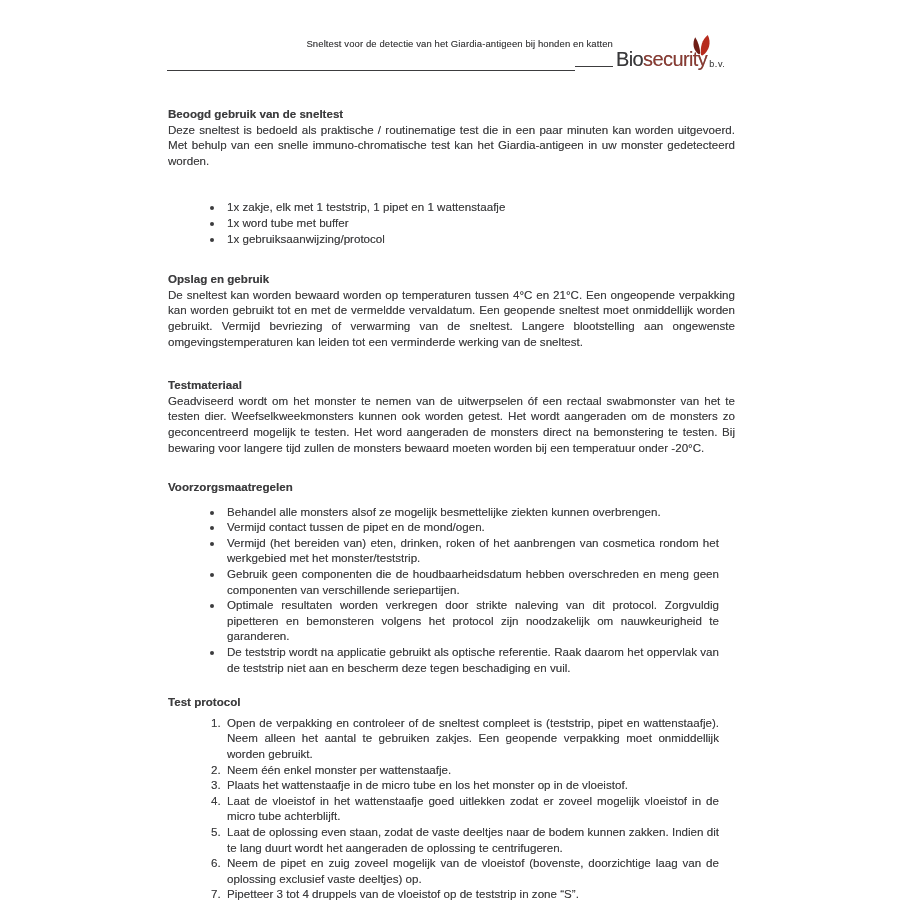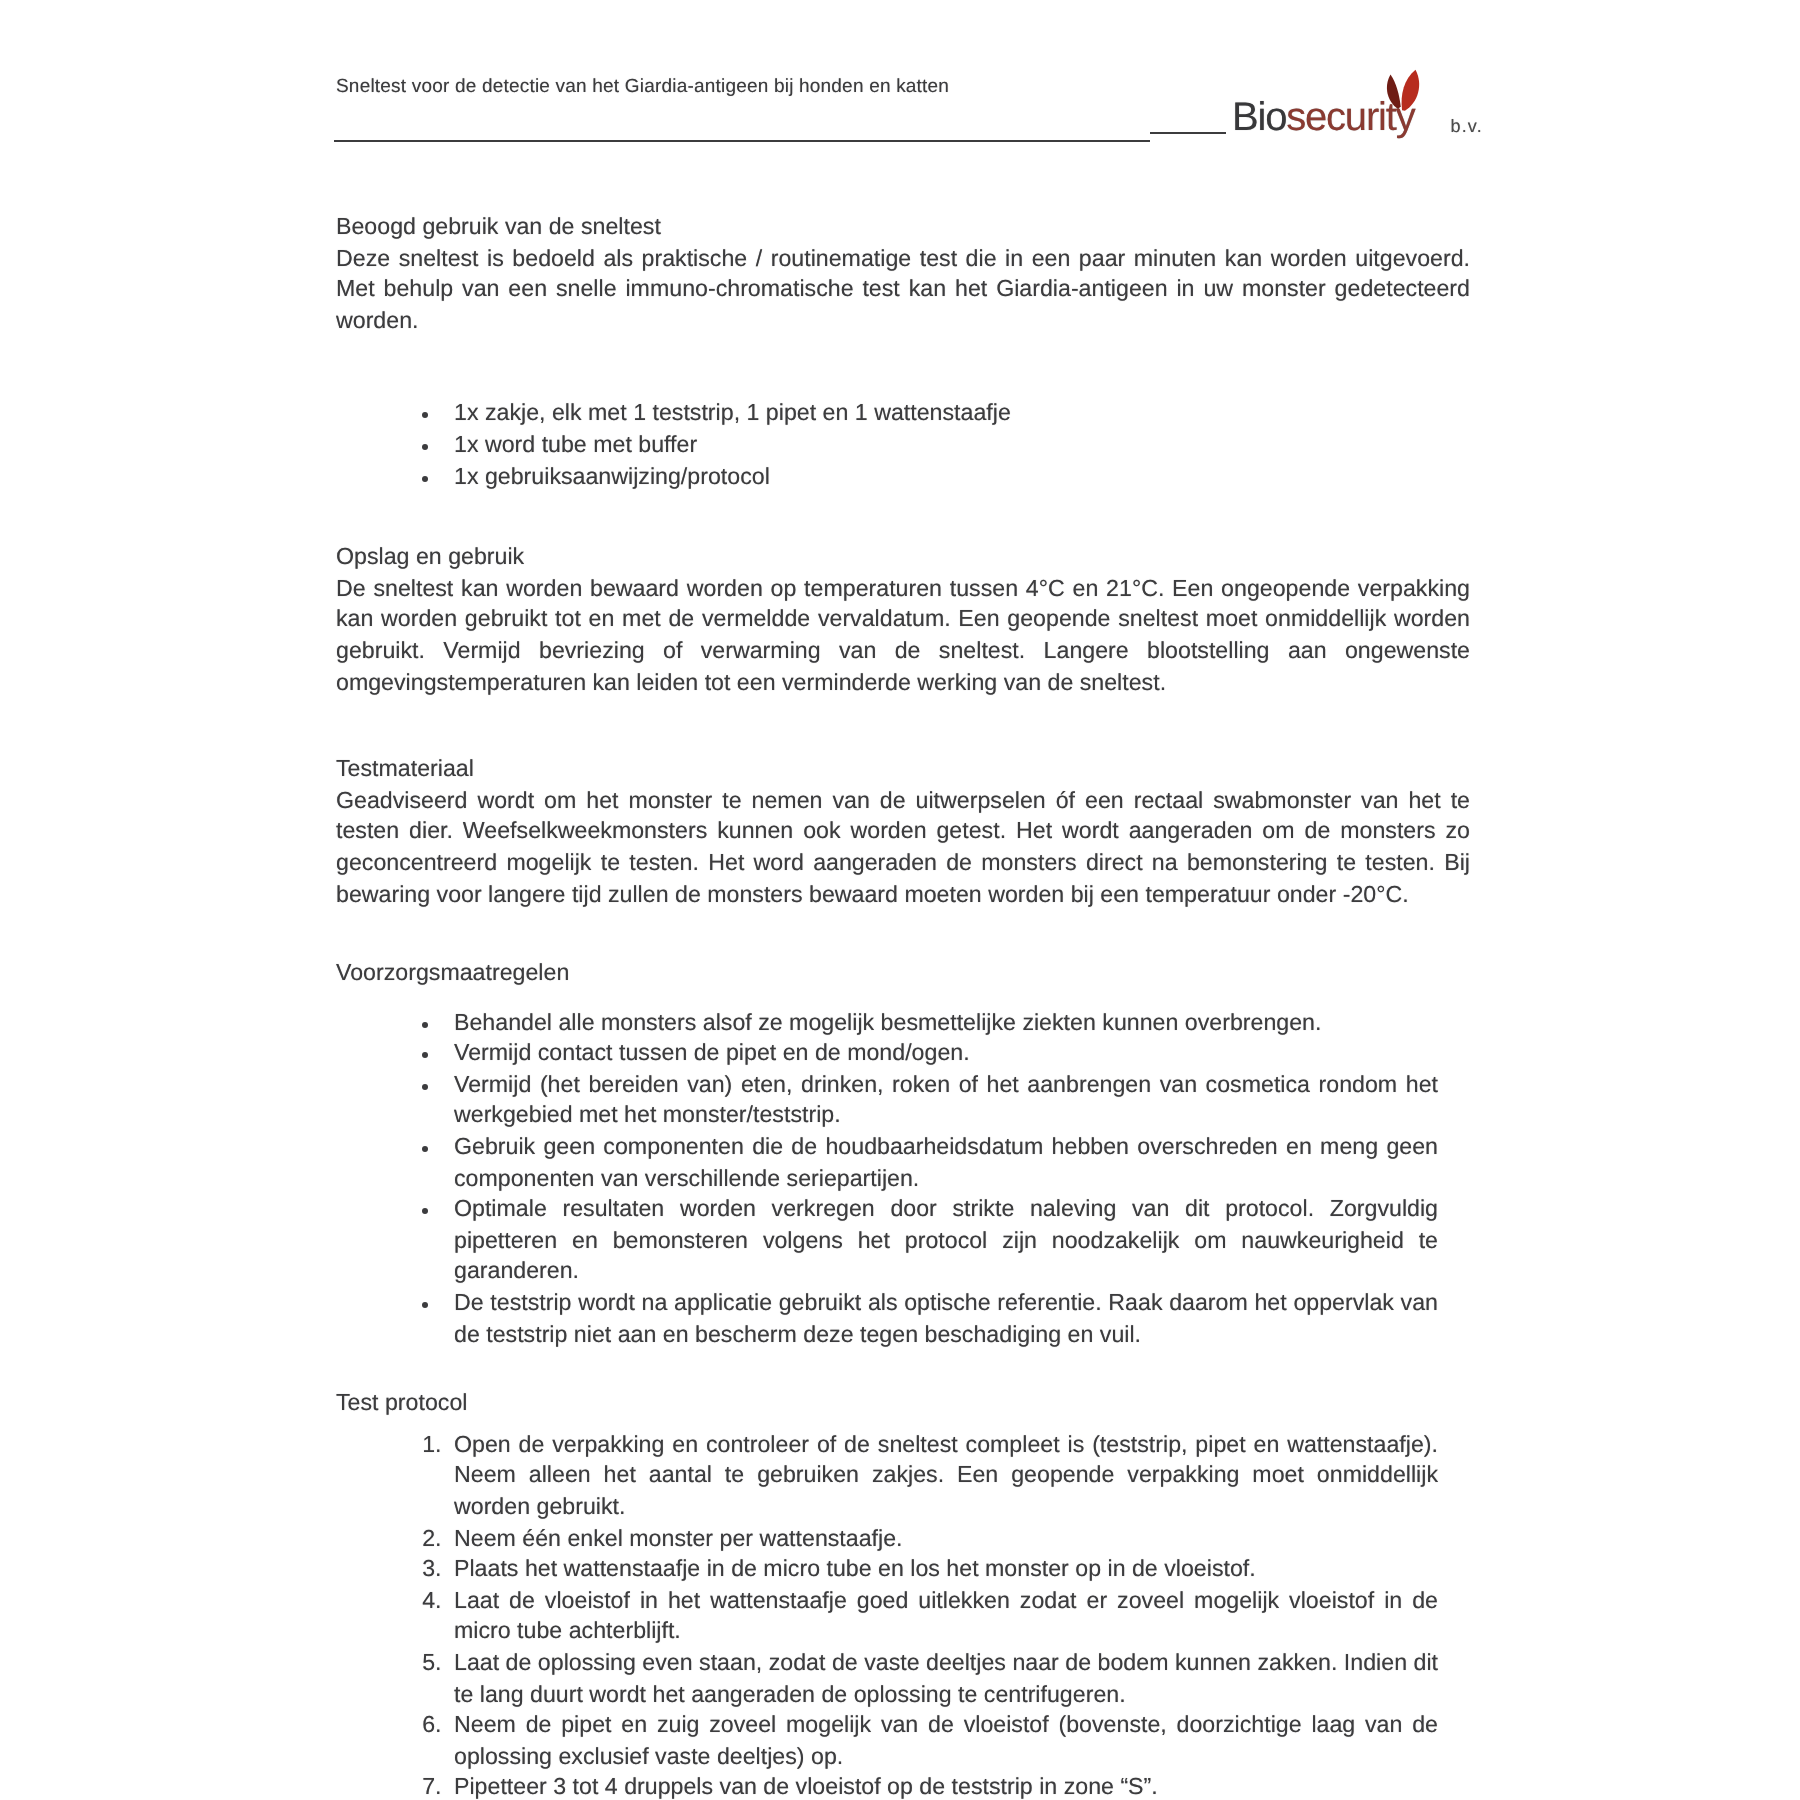--- a/index.html
+++ b/index.html
@@ -16,45 +16,45 @@
   html,body{margin:0;padding:0}
   body{
     width:900px;height:900px;position:relative;overflow:hidden;
     background:var(--page-bg);
     color:var(--text);
     font-family:"Liberation Sans",sans-serif;
     text-shadow:0 0 0.4px rgba(70,70,70,.55);
   }
   .header-title{
     position:absolute;left:168px;top:38px;width:445px;
-    text-align:left;font-size:9.5px;letter-spacing:.1px;
+    text-align:right;font-size:9.5px;letter-spacing:.1px;
   }
   .rule-main{position:absolute;left:167px;top:70px;width:408px;height:1.4px;background:var(--rule)}
   .rule-short{position:absolute;left:575px;top:66px;width:38px;height:1.4px;background:var(--rule)}
   .logo{
     position:absolute;left:616px;top:49px;line-height:20px;
     font-size:20px;letter-spacing:-.6px;white-space:nowrap;
   }
   .logo-bio{color:var(--logo-bio)}
   .logo-security{color:var(--logo-security)}
-  .logo-bv{font-size:9px;color:var(--logo-bv);letter-spacing:.6px;margin-left:18px;position:relative;top:1px}
+  .logo-bv{font-size:9px;color:var(--logo-bv);letter-spacing:.6px;margin-left:2px;position:relative;top:1px}
   .flame{position:absolute;left:73px;top:-15px;width:25px;height:22px}
 
   .content{
     position:absolute;left:168px;top:106px;width:567px;
     font-size:11.6px;line-height:15.6px;
   }
   .section{margin-top:28px}
   .section:first-child{margin-top:0}
   .section[data-name="section-inhoud"]{margin-top:31px}
   .section[data-name="section-opslag-en-gebruik"]{margin-top:25px}
   .section[data-name="section-testmateriaal"]{}
   .section[data-name="section-voorzorgsmaatregelen"]{margin-top:24px}
   .section[data-name="section-test-protocol"]{margin-top:19px}
-  .heading{font-weight:400}
+  .heading{font-weight:700}
   p.para{margin:0;text-align:justify}
   ul.blist,ol.nlist{margin:16px;padding-left:40px}
   ul.blist{list-style:disc}
   ol.nlist{list-style:decimal}
   .section[data-name="section-voorzorgsmaatregelen"] ul.blist{margin-top:9px}
   .section[data-name="section-test-protocol"] ol.nlist{margin-top:5px}
   li{text-align:justify;padding-left:3px}
 </style>
 </head>
 <body>

